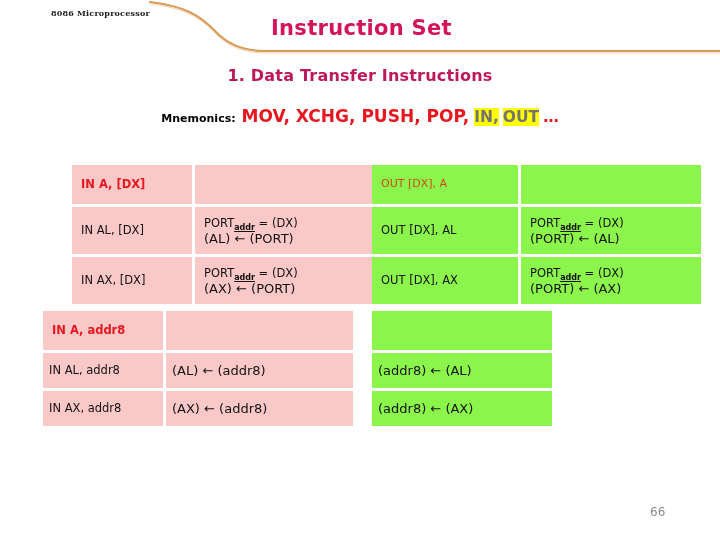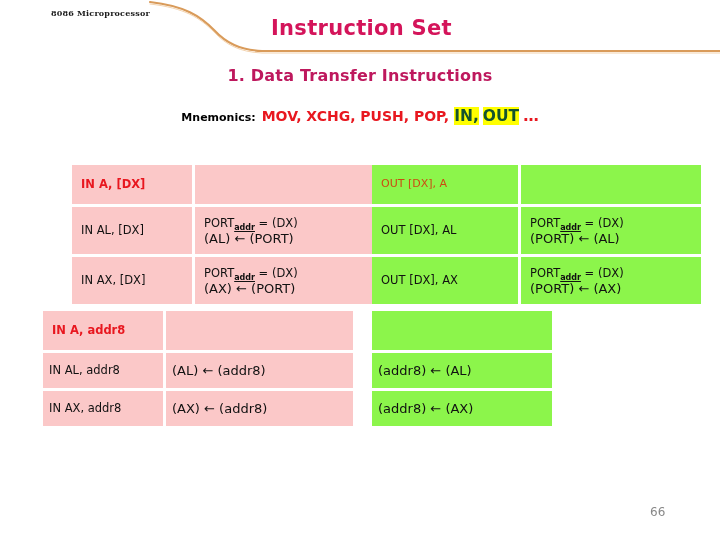--- a/index.html
+++ b/index.html
@@ -75,29 +75,29 @@
     text-align: center;
     white-space: nowrap;
   }
   #mnemonics-label {
     font-size: 11px;
     font-weight: bold;
     color: #000000;
     vertical-align: baseline;
   }
   .mnem-plain {
-    font-size: 14px;
+    font-size: 17px;
     font-weight: bold;
     color: #e8171f;
     vertical-align: baseline;
   }
   .mnem-hl {
     font-size: 15.5px;
     font-weight: bold;
-    color: #14532d;
+    color: #737373;
     background: #ffff00;
     vertical-align: baseline;
   }
   .mnem-ellipsis {
     font-size: 15.5px;
     font-weight: bold;
     color: #e8171f;
   }
 
   

